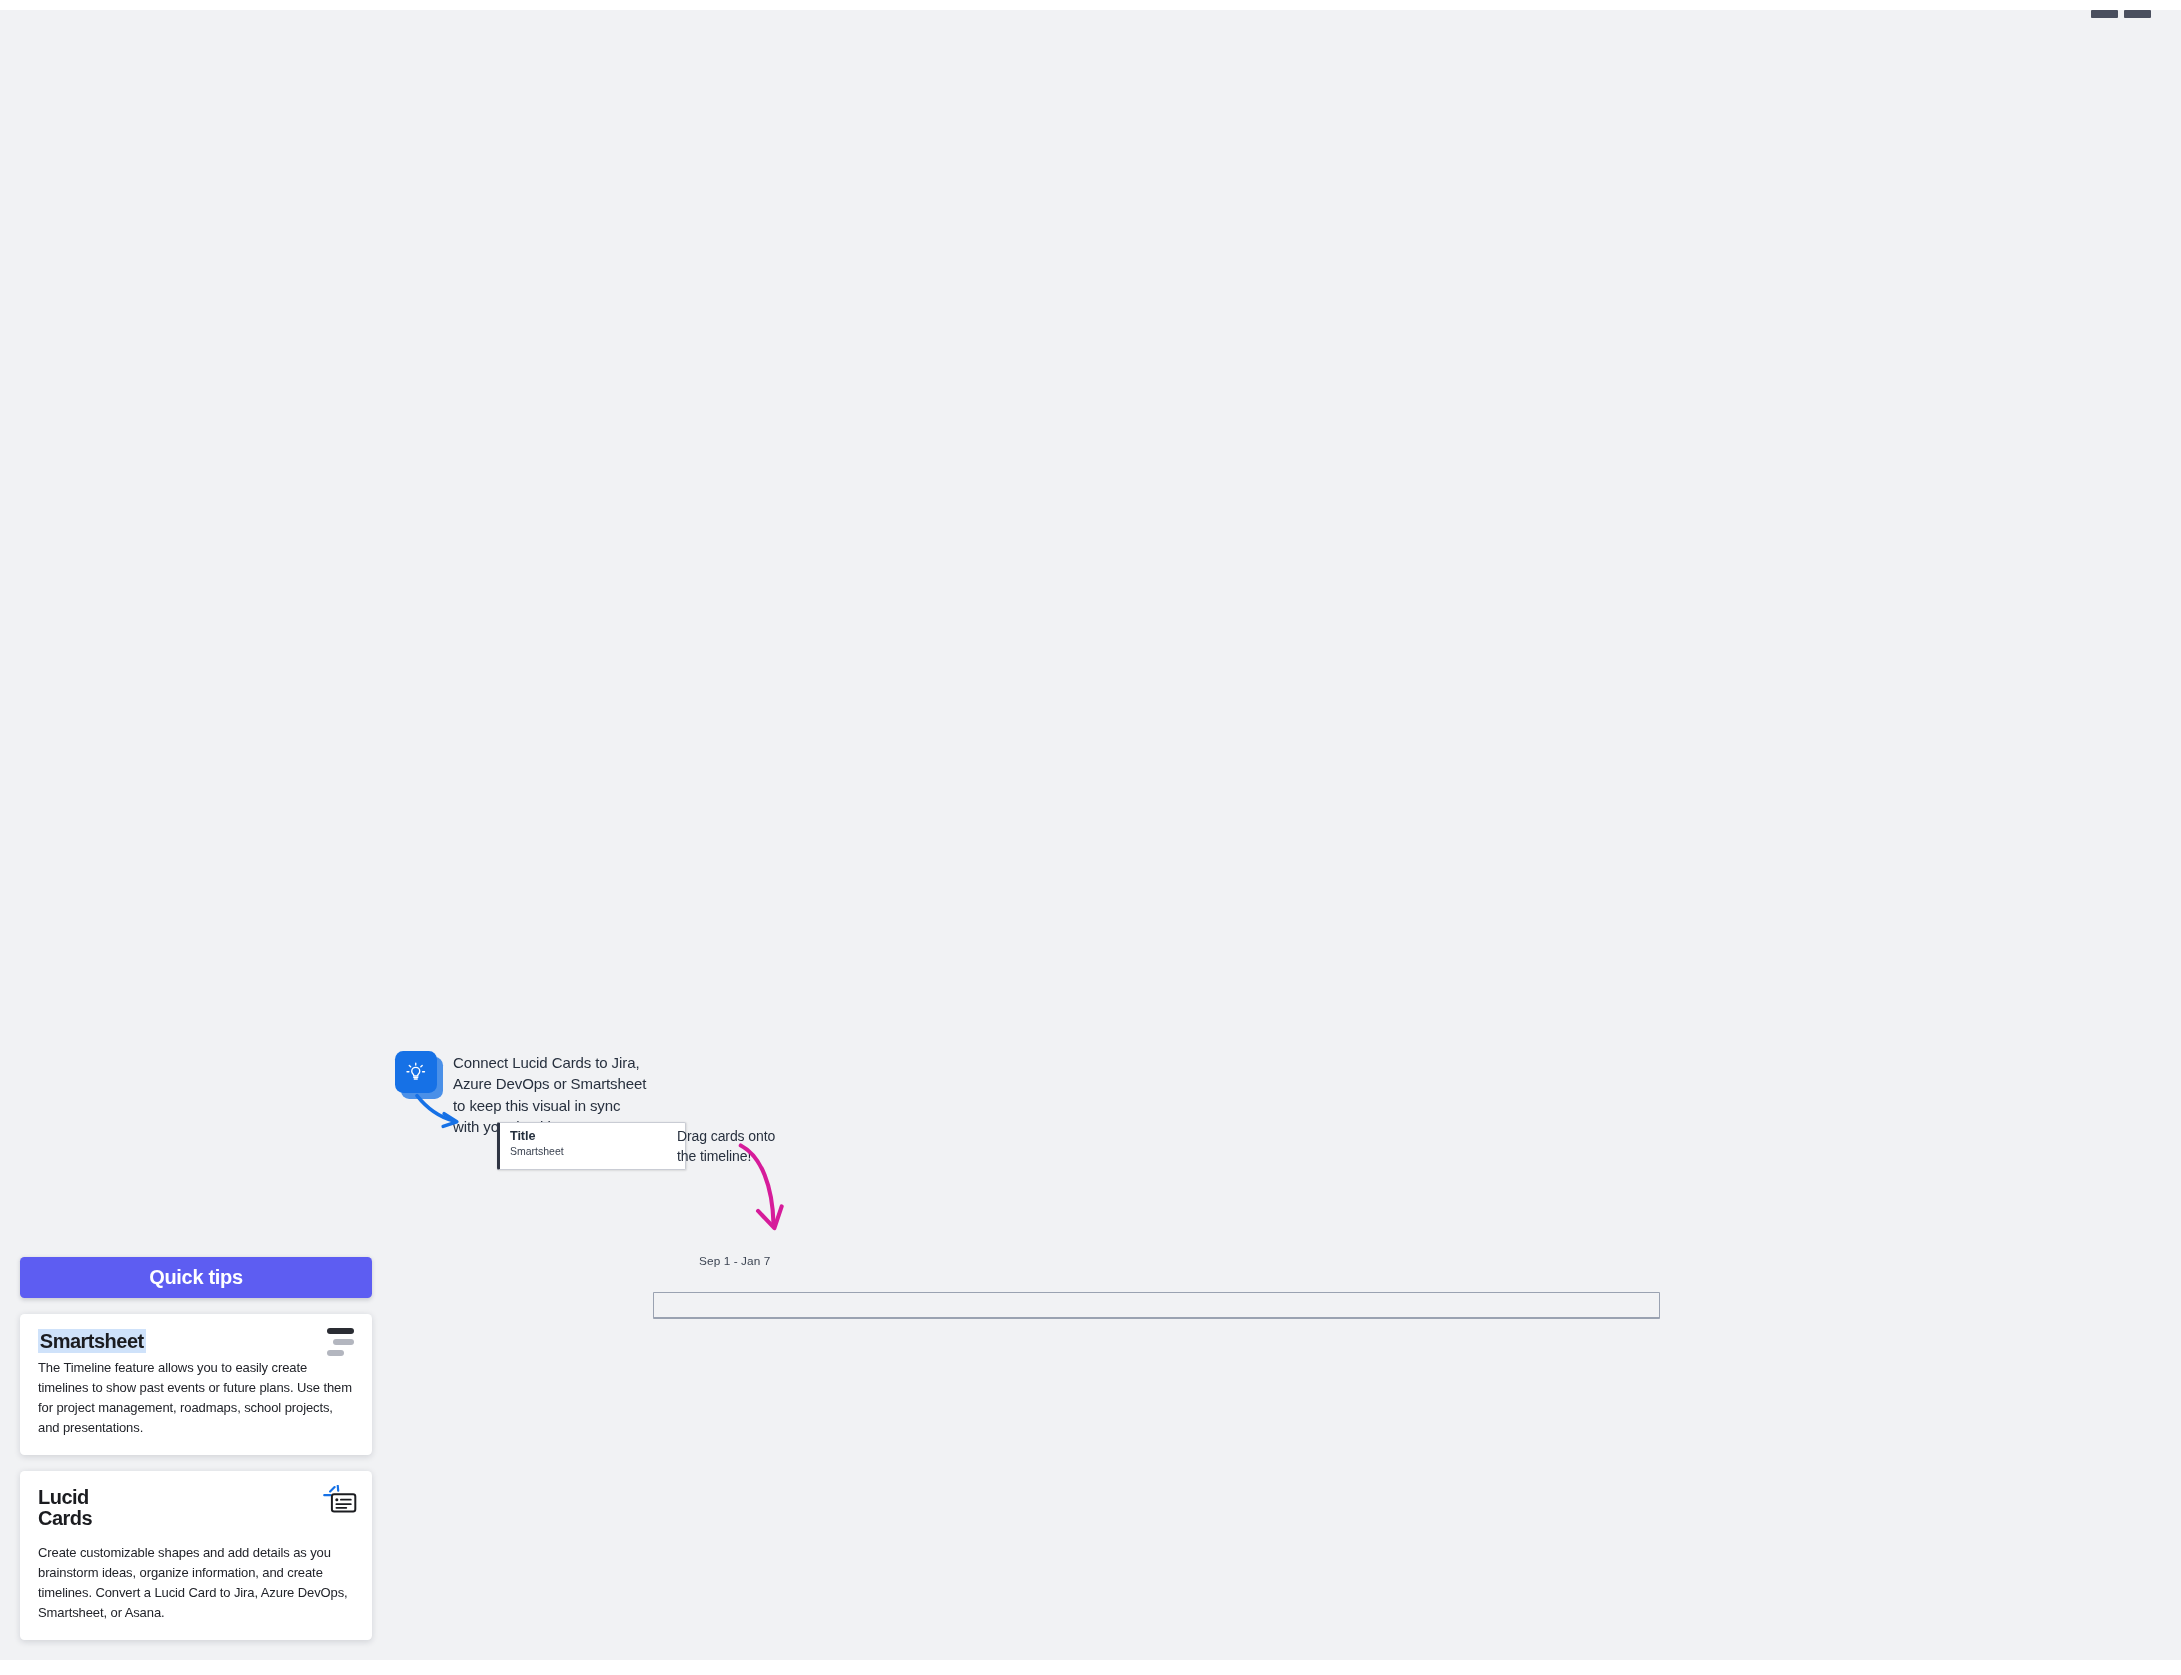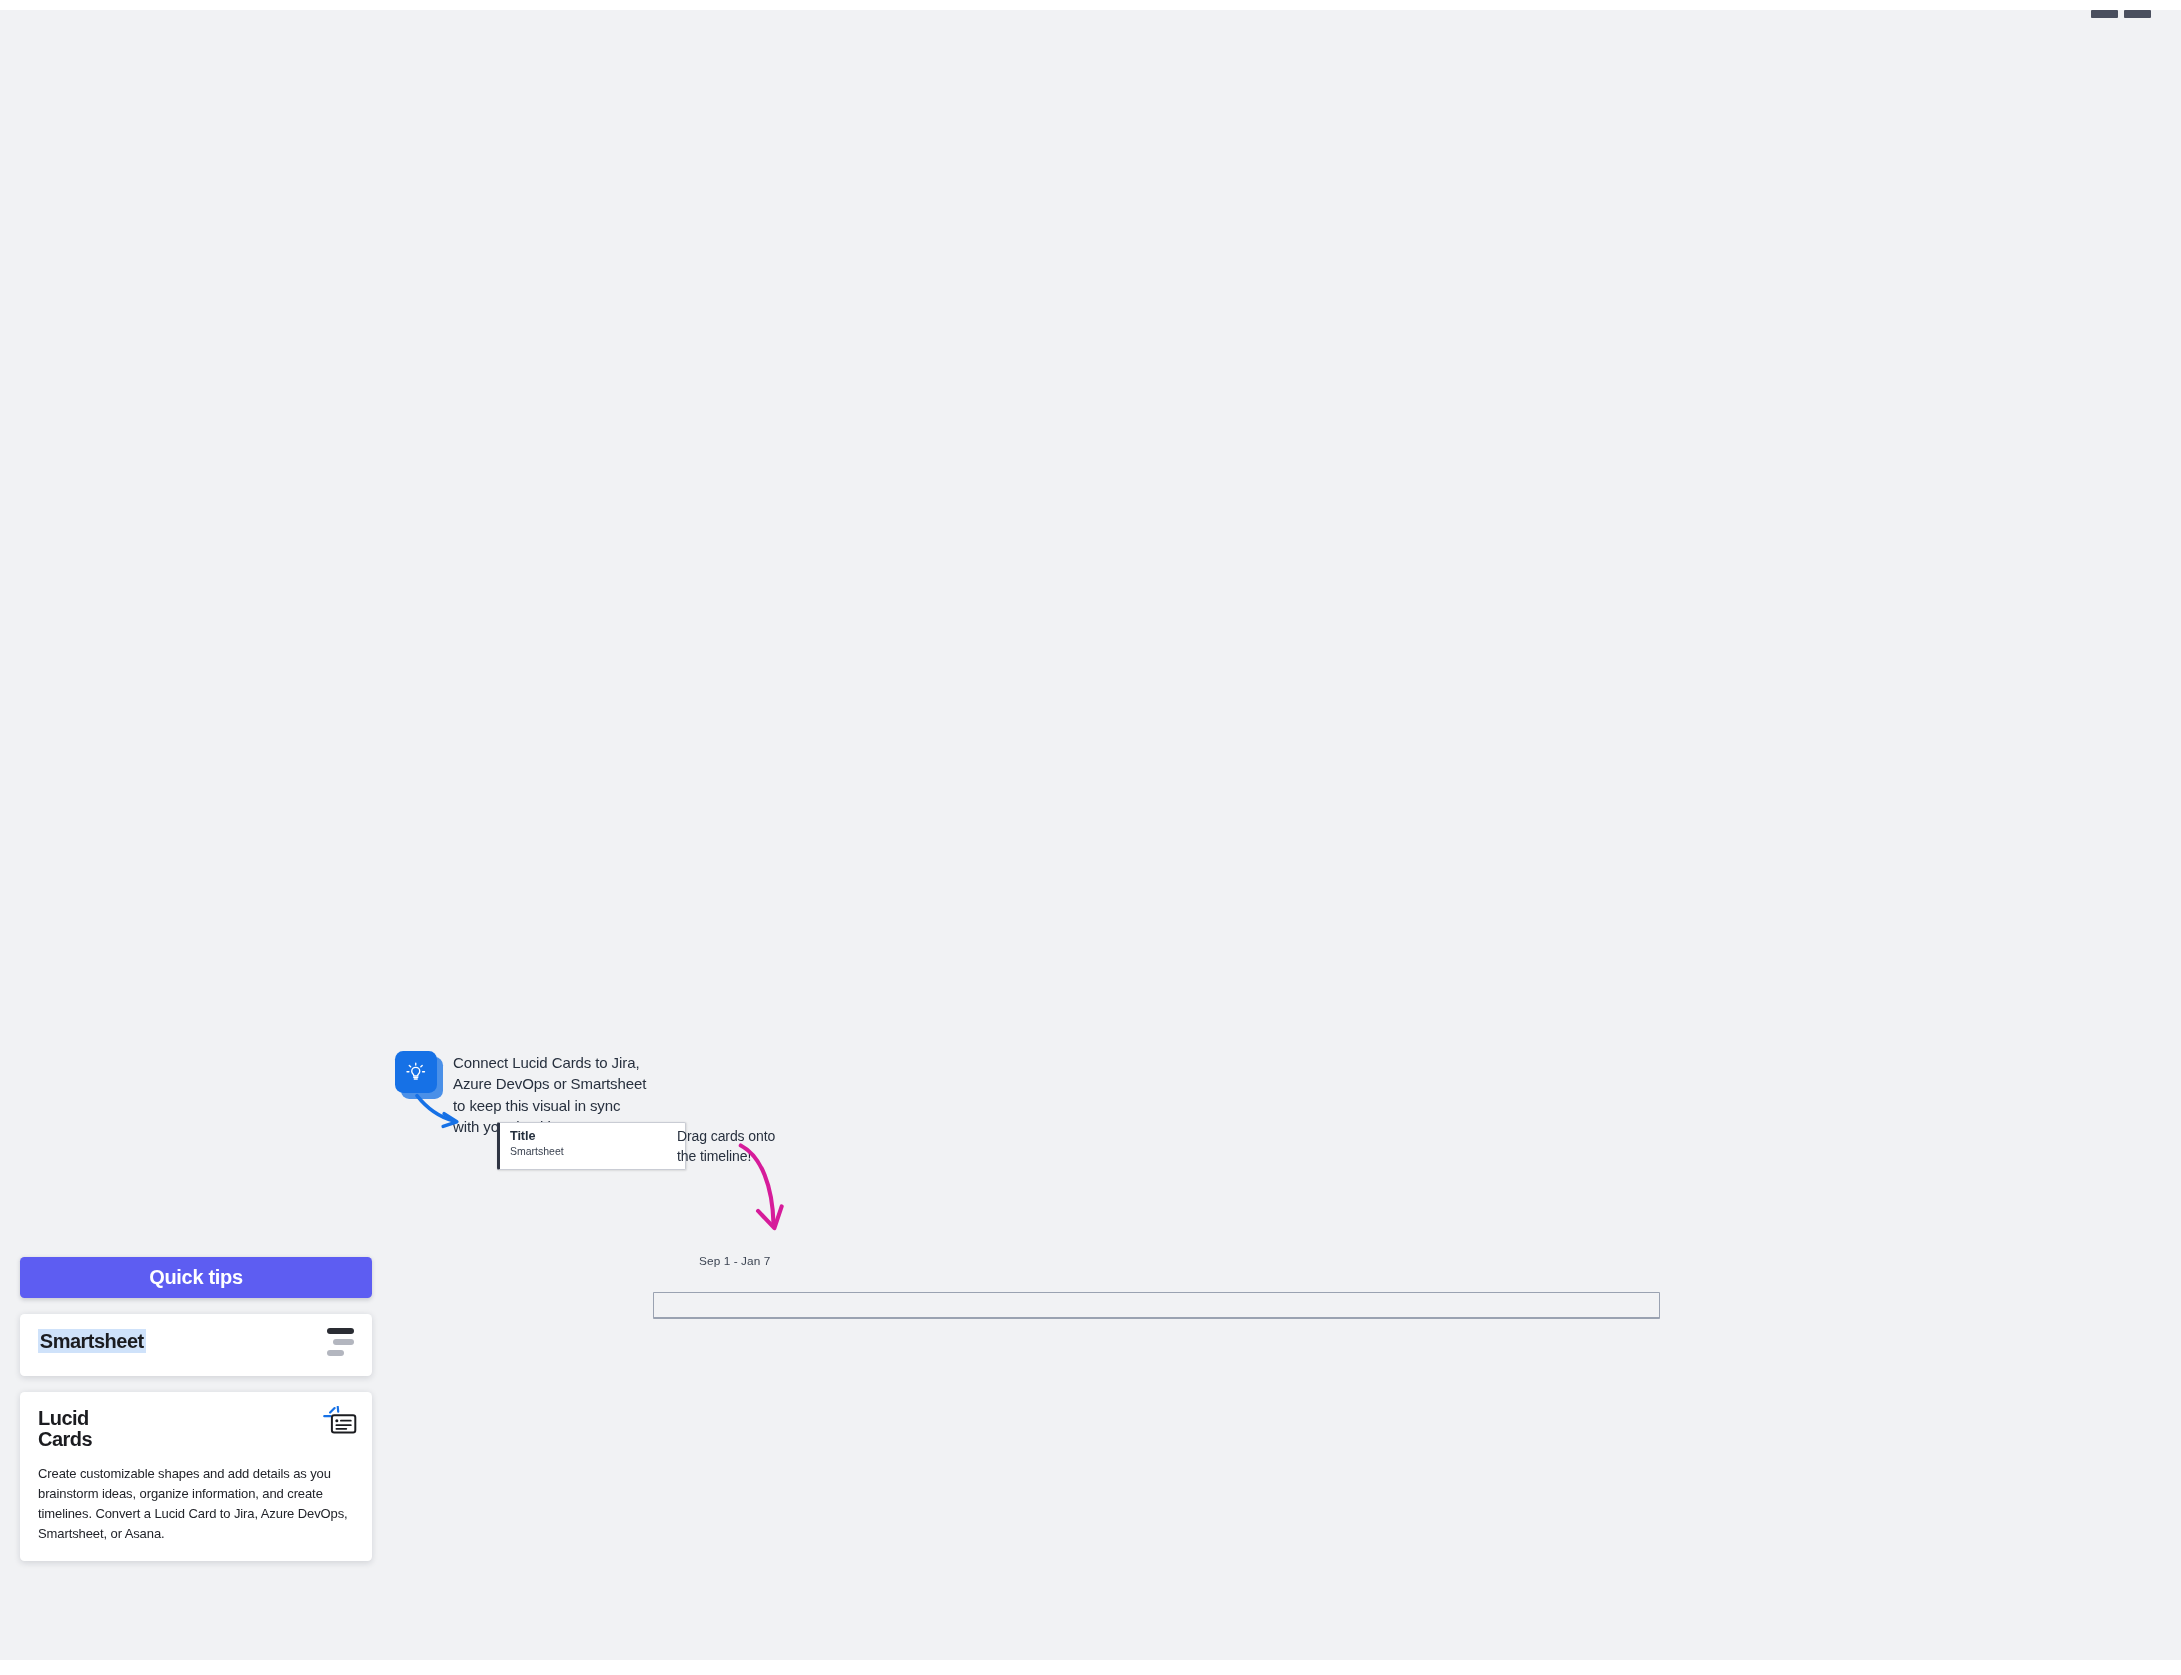--- a/index.html
+++ b/index.html
@@ -278,20 +278,21 @@
         <div class="tip-icon">
           <div class="tl-icon">
             <div class="bar b1"></div>
             <div class="bar b2"></div>
             <div class="bar b3"></div>
           </div>
         </div>
         <div class="tip-title-block">
           <span class="tip-title hl">Smartsheet</span>
         </div>
+        <div class="tip-body">The Timeline feature allows you to easily create timelines to show past events or future plans. Use them for project management, roadmaps, school projects, and presentations.</div>
       </div>
 
       <div class="tip-card">
         <div class="tip-icon">
           <svg width="36" height="33" viewBox="0 0 40 36" fill="none">
             <path d="M9 7 L14 2 M17.5 0.5 L18 6 M2.5 11 L9.5 11" stroke="#1671e6" stroke-width="2.4" stroke-linecap="round"></path>
             <rect x="11" y="10" width="26" height="19" rx="2.5" stroke="#1b1c20" stroke-width="2.2" fill="#ffffff"></rect>
             <circle cx="16.5" cy="16" r="1.7" fill="#1b1c20"></circle>
             <path d="M21 16 L32 16 M16 21 L32 21 M16 25 L27 25" stroke="#1b1c20" stroke-width="2" stroke-linecap="round"></path>
           </svg>

